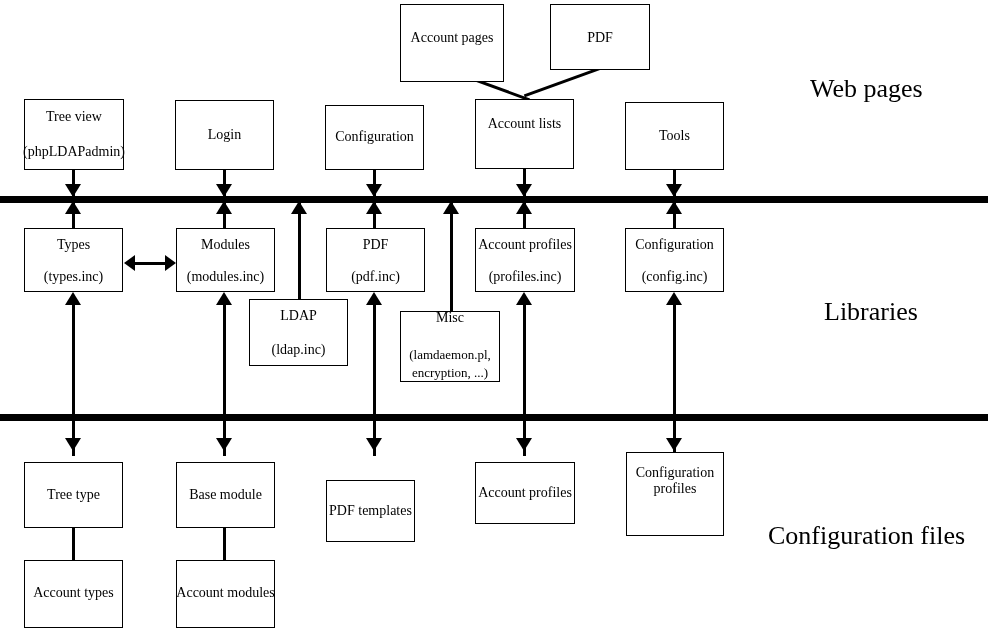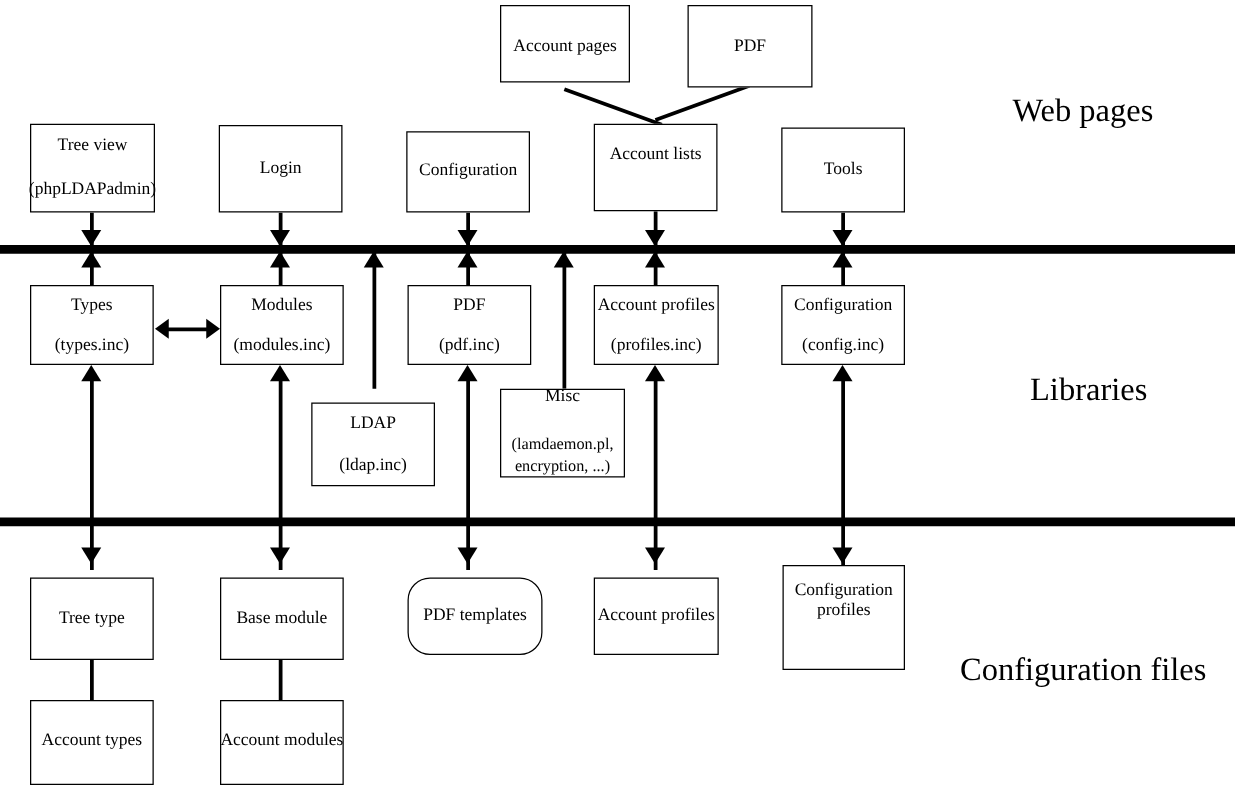--- a/index.html
+++ b/index.html
@@ -81,21 +81,21 @@
     white-space:nowrap;
     color:#000;
     z-index:3;
   }
 </style>
 </head>
 <body>
 
 <div id="canvas">
 
-  <div class="box" style="left:400px;top:4px;width:104px;height:62px;">
+  <div class="box" style="left:400px;top:4px;width:104px;height:78px;">
     <div class="lbl" style="top:25px;">Account pages</div>
   </div>
 
   <div class="box" style="left:550px;top:4px;width:100px;height:66px;">
     <div class="lbl" style="top:25px;">PDF</div>
   </div>
 
   <div class="diag" style="left:452px;top:70px;width:83px;transform:rotate(20.0deg);"></div>
   <div class="diag" style="left:600px;top:70px;width:80px;transform:rotate(160.0deg);"></div>
 
@@ -172,21 +172,21 @@
 
   <div class="box" style="left:625px;top:228px;width:99px;height:64px;">
     <div class="lbl" style="top:8px;">Configuration</div>
     <div class="lbl" style="top:40px;">(config.inc)</div>
   </div>
 
   <div class="hline" style="left:131px;top:262px;width:38px;"></div>
   <div class="lhead left" style="left:124px;top:255px;"></div>
   <div class="lhead right" style="left:165px;top:255px;"></div>
 
-  <div class="box" style="left:249px;top:322px;width:99px;height:67px;">
+  <div class="box" style="left:249px;top:299px;width:99px;height:67px;">
     <div class="lbl" style="top:8px;">LDAP</div>
     <div class="lbl" style="top:42px;">(ldap.inc)</div>
   </div>
 
   <div class="box" style="left:400px;top:311px;width:100px;height:71px;padding-left:12px;">
     <div class="lbl" style="top:-2px;">Misc</div>
     <div class="lbl two" style="top:34px;width:118px;font-size:13px;line-height:18px;">(lamdaemon.pl, encryption, ...)</div>
   </div>
 
   <div class="vline" style="left:72px;top:296px;height:160px;"></div>
@@ -213,21 +213,21 @@
   <div class="ahead down" style="left:666px;top:438px;"></div>
 
   <div class="box" style="left:24px;top:462px;width:99px;height:66px;">
     <div class="lbl" style="top:24px;">Tree type</div>
   </div>
 
   <div class="box" style="left:176px;top:462px;width:99px;height:66px;">
     <div class="lbl" style="top:24px;">Base module</div>
   </div>
 
-  <div class="box" style="left:326px;top:462px;width:108px;height:62px;border-radius:18px;">
+  <div class="box" style="left:326px;top:480px;width:89px;height:62px;">
     <div class="lbl" style="top:22px;">PDF templates</div>
   </div>
 
   <div class="box" style="left:475px;top:462px;width:100px;height:62px;">
     <div class="lbl" style="top:22px;">Account profiles</div>
   </div>
 
   <div class="box" style="left:626px;top:452px;width:98px;height:84px;">
     <div class="lbl two" style="top:12px;width:96px;">Configuration profiles</div>
   </div>

